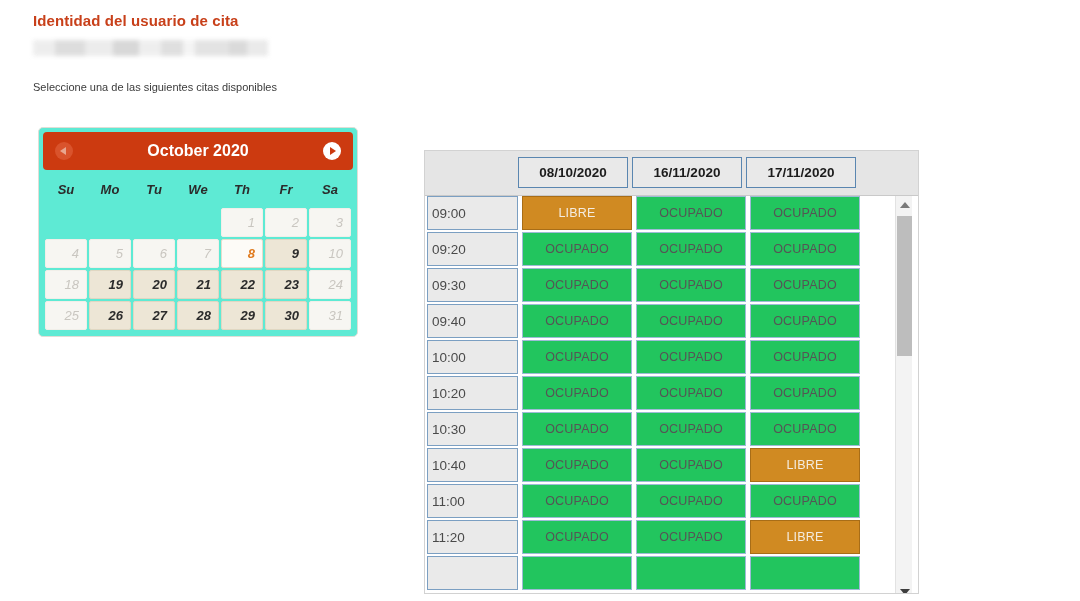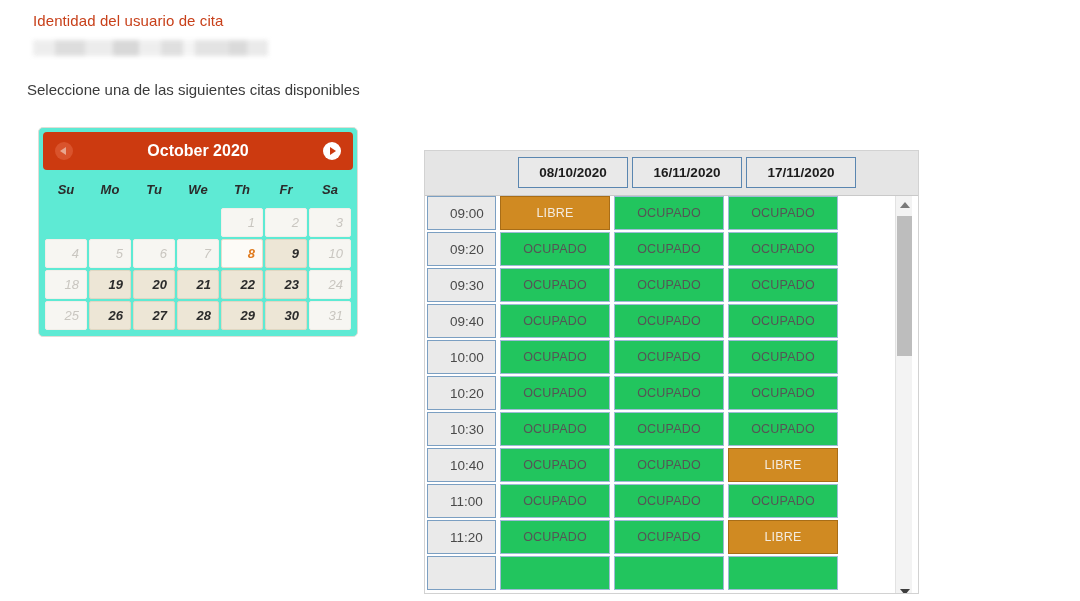--- a/index.html
+++ b/index.html
@@ -12,21 +12,21 @@
     font-family: "Liberation Sans", sans-serif;
     overflow: hidden;
   }
 
   
   #page-title {
     position: absolute;
     left: 33px;
     top: 12px;
     font-size: 15px;
-    font-weight: normal;
+    font-weight: bold;
     color: #c8401a;
     letter-spacing: 0.1px;
   }
   #identity-redacted {
     position: absolute;
     left: 33px;
     top: 40px;
     width: 235px;
     height: 16px;
     background:
@@ -39,23 +39,23 @@
         #dedede 128px, #dedede 150px,
         #f4f4f4 150px, #f4f4f4 162px,
         #e2e2e2 162px, #e2e2e2 196px,
         #d9d9d9 196px, #d9d9d9 214px,
         #e9e9e9 214px, #e9e9e9 235px);
     filter: blur(2.2px);
     opacity: 0.95;
   }
   #instruction {
     position: absolute;
-    left: 27px;
+    left: 33px;
     top: 81px;
-    font-size: 15px;
+    font-size: 11px;
     color: #3b3b3b;
   }
 
   
   #calendar {
     position: absolute;
     left: 38px;
     top: 127px;
     width: 320px;
     background: #5eead4;
@@ -174,28 +174,28 @@
     cursor: pointer;
   }
   #slots-body {
     position: relative;
     height: 404px;
     overflow: hidden;
   }
   #slots-rows { padding-left: 2px; }
   .slot-row { display: flex; margin-bottom: 2px; }
   .time-cell {
-    width: 69px;
+    width: 91px;
     flex: none;
     height: 34px;
     background: #eaeaea;
     border: 1px solid #7b9fc2;
     display: flex;
     align-items: center;
-    padding-left: 22px;
+    padding-left: 4px;
     font-size: 13.5px;
     color: #4a4a4a;
   }
   .slot-cell {
     width: 110px;
     flex: none;
     margin-left: 4px;
     height: 34px;
     background: #22c55e;
     border: 1px solid #9ebbd6;

